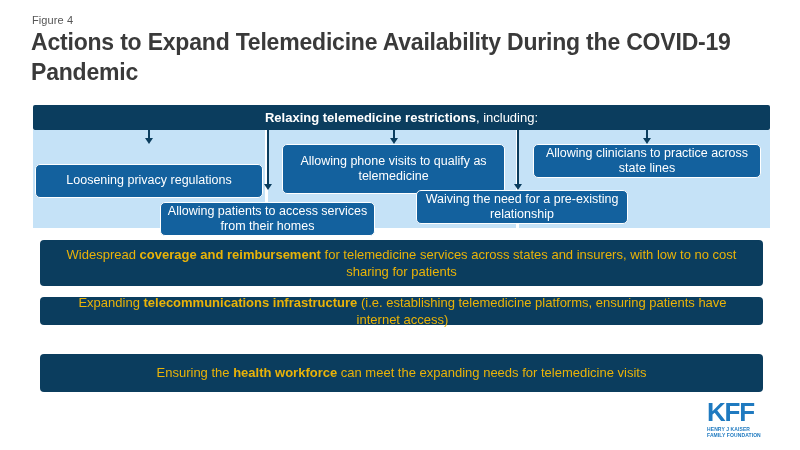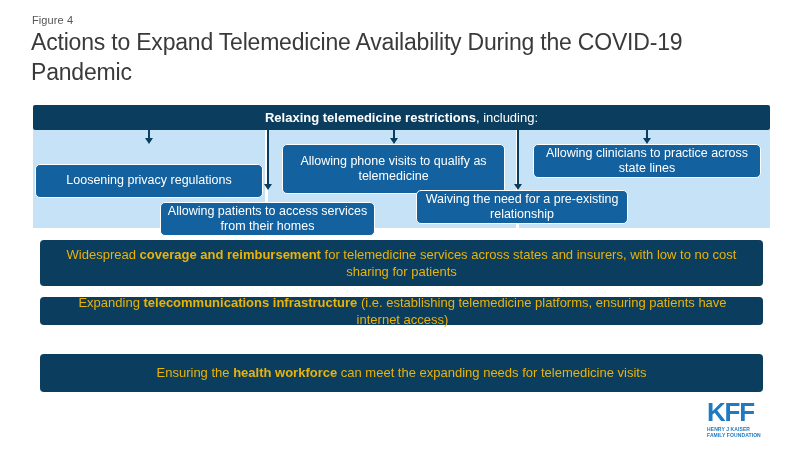--- a/index.html
+++ b/index.html
@@ -30,21 +30,21 @@
   }
 
   .slide-title {
     position: absolute;
     left: 31px;
     top: 28px;
     width: 720px;
     font-size: 23px;
     line-height: 1.30;
     color: #3a3a3a;
-    font-weight: 400;
+    font-weight: 700;
     letter-spacing: -0.2px;
   }
 
   
   .banner {
     position: absolute;
     left: 33px;
     top: 105px;
     width: 737px;
     height: 25px;

